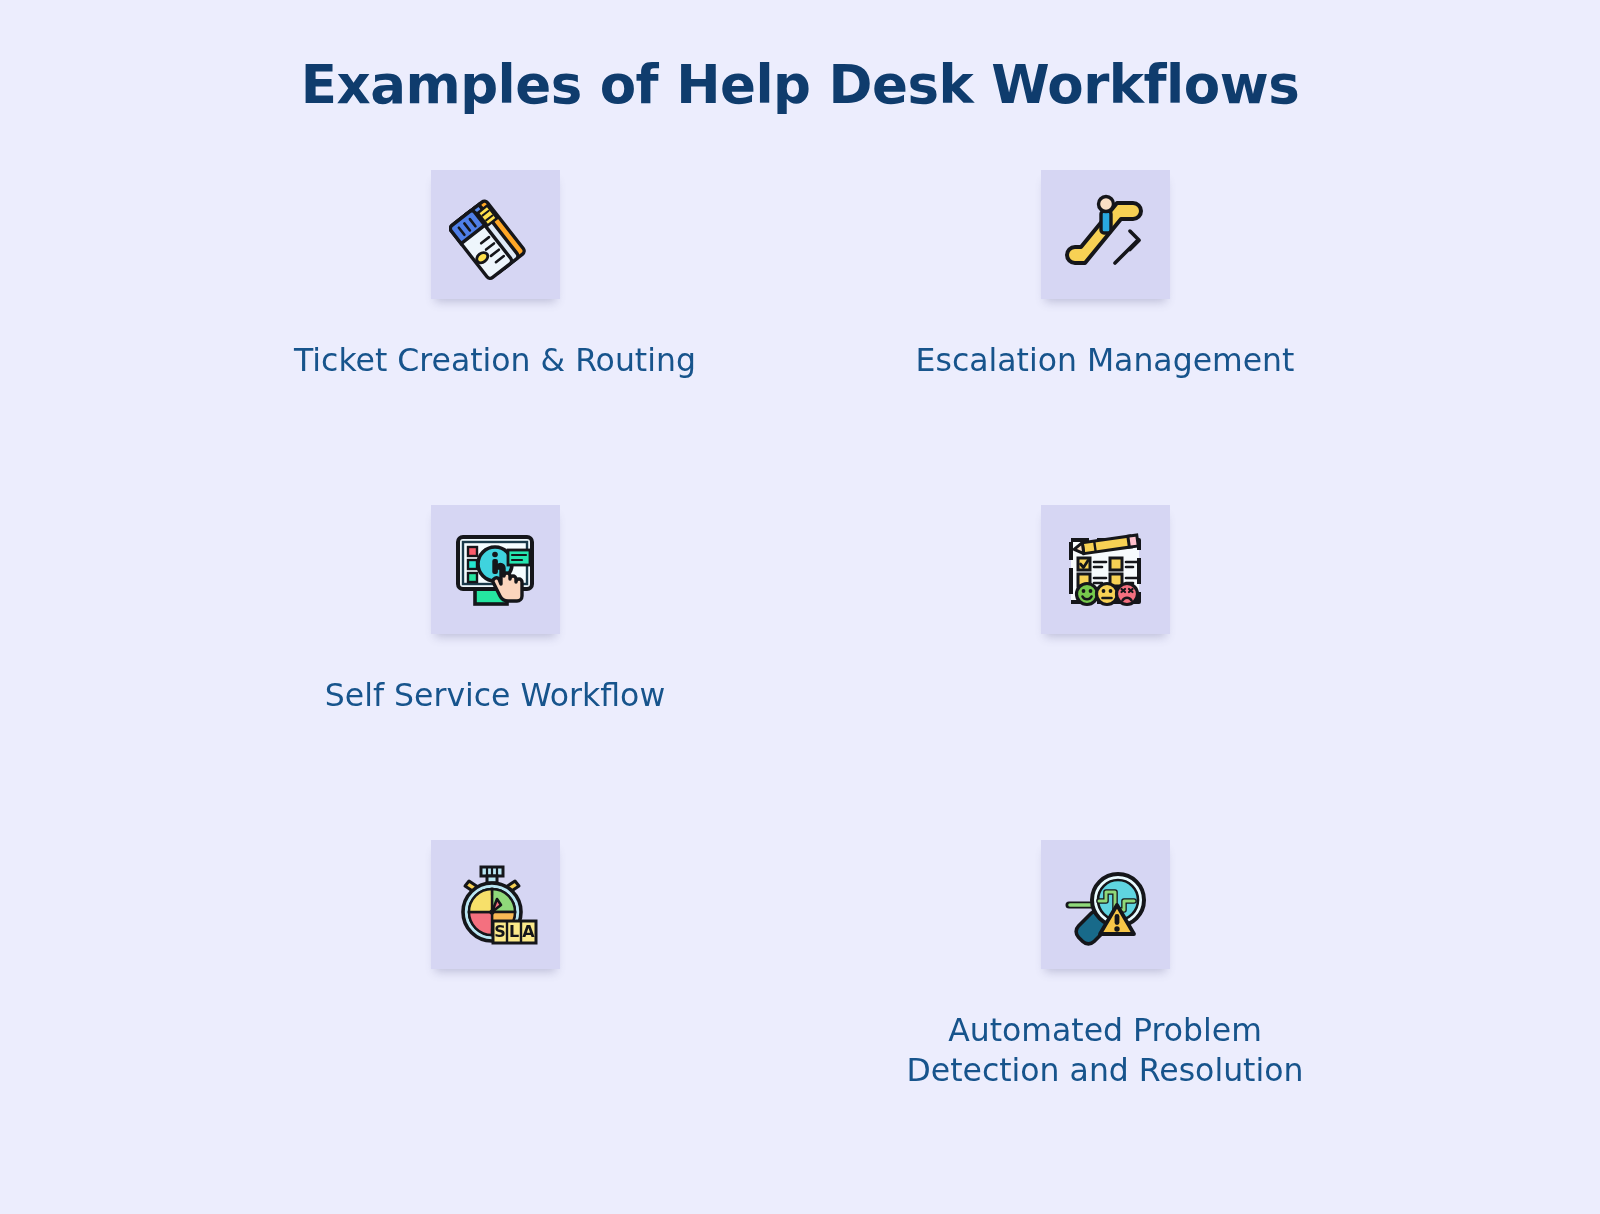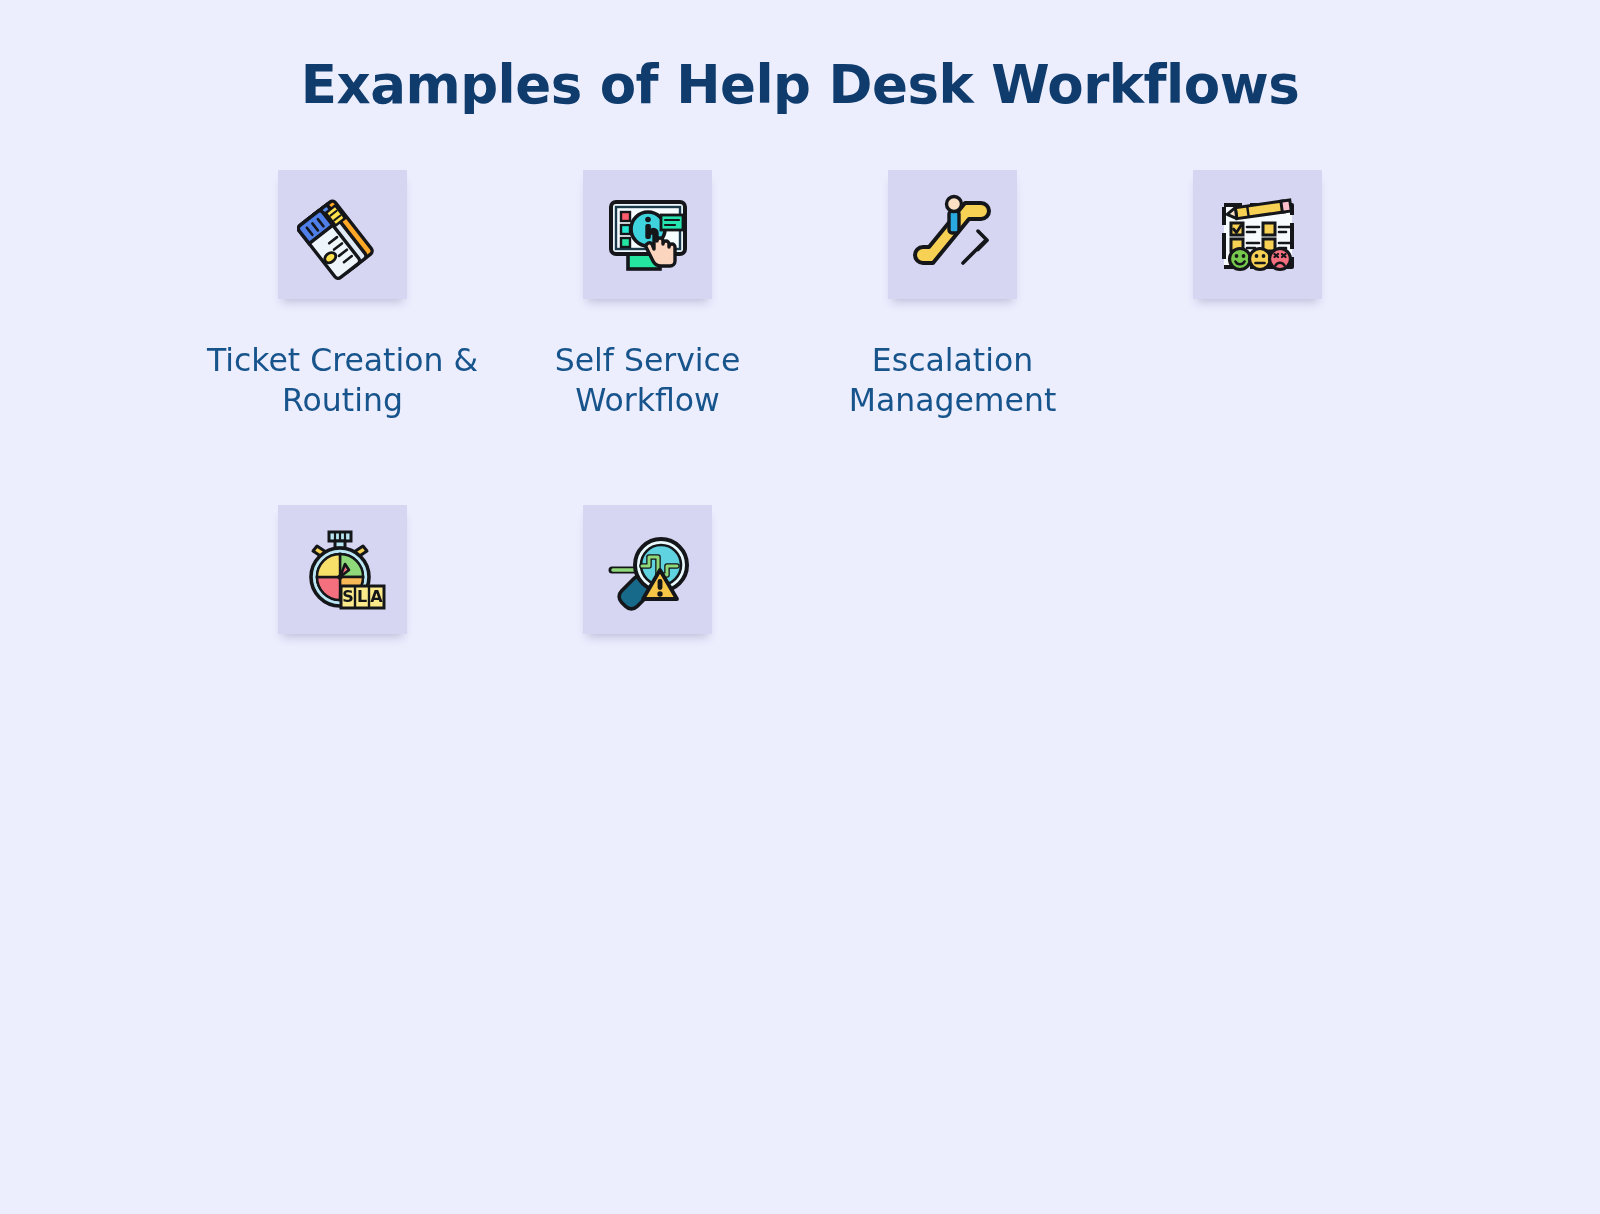--- a/index.html
+++ b/index.html
@@ -34,21 +34,21 @@
     color: #0f3c6d;
     font-family: "DejaVu Sans", sans-serif;
   }
 
   .grid {
     position: absolute;
     top: 170px;
     left: 190px;
     width: 1220px;
     display: grid;
-    grid-template-columns: 1fr 1fr 1fr 1fr;
+    grid-template-columns: 1fr 1fr;
     grid-template-rows: 335px 335px 335px;
   }
 
   .cell {
     display: flex;
     flex-direction: column;
     align-items: center;
   }
 
   .tile {
@@ -113,53 +113,53 @@
             </g>
           </g>
         </svg>
       </div>
       <div class="cell-label">Ticket Creation &amp; Routing</div>
     </div>
 
     <div class="cell">
       <div class="tile">
         <svg width="92" height="92" viewBox="0 0 92 92">
+          <path d="M16 74h10L62 30h12a8 8 0 0 0 0-16H58L22 58H16a8 8 0 0 0 0 16z" fill="#f7d154" stroke="#15161a" stroke-width="4" stroke-linejoin="round"></path>
+          <rect x="42" y="22" width="10" height="22" rx="3" fill="#29a9e0" stroke="#15161a" stroke-width="3.4"></rect>
+          <circle cx="47" cy="15" r="7.5" fill="#fbe0c4" stroke="#15161a" stroke-width="3.4"></circle>
+          <g stroke="#15161a" stroke-width="3.6" stroke-linecap="round" stroke-linejoin="round" fill="none">
+            <line x1="56" y1="74" x2="78" y2="52"></line>
+            <polyline points="66,50 79,50 79,63" transform="rotate(45 78 52)"></polyline>
+          </g>
+        </svg>
+      </div>
+      <div class="cell-label">Escalation Management</div>
+    </div>
+
+    <div class="cell">
+      <div class="tile">
+        <svg width="92" height="92" viewBox="0 0 92 92">
           <rect x="26" y="62" width="32" height="18" fill="#25e6a0" stroke="#15161a" stroke-width="3.6"></rect>
           <rect x="9" y="13" width="74" height="52" rx="5" fill="#eef8fc" stroke="#15161a" stroke-width="4"></rect>
           <rect x="14" y="18" width="64" height="42" fill="#f5fdff" stroke="#1a3a4a" stroke-width="2.4"></rect>
           <rect x="19" y="23" width="9" height="9" fill="#fc5c6b" stroke="#15161a" stroke-width="2.4"></rect>
           <rect x="19" y="36" width="9" height="9" fill="#25e6d0" stroke="#15161a" stroke-width="2.4"></rect>
           <rect x="19" y="49" width="9" height="9" fill="#25e6a0" stroke="#15161a" stroke-width="2.4"></rect>
           <circle cx="46" cy="40" r="17" fill="#3fd3de" stroke="#15161a" stroke-width="3.6"></circle>
           <circle cx="46" cy="30.5" r="2.8" fill="#15161a"></circle>
           <rect x="43.3" y="35" width="5.6" height="15" rx="2" fill="#15161a"></rect>
           <rect x="59" y="26" width="22" height="15" fill="#25e6b0" stroke="#15161a" stroke-width="2.8"></rect>
           <g stroke="#15161a" stroke-width="2.2" stroke-linecap="round">
             <line x1="63" y1="31" x2="77" y2="31"></line>
             <line x1="63" y1="36" x2="73" y2="36"></line>
           </g>
           <path d="M52 44v16l-2-5a3.5 3.5 0 0 0-6 3l7 14a9 9 0 0 0 8 5h9a5 5 0 0 0 5-5V58a3 3 0 0 0-6 0v-3a3 3 0 0 0-6 0v-3a3 3 0 0 0-6 0v-8a3.5 3.5 0 0 0-7 0z" fill="#fbd5bd" stroke="#15161a" stroke-width="3.4" stroke-linejoin="round"></path>
         </svg>
       </div>
       <div class="cell-label">Self Service Workflow</div>
-    </div>
-
-    <div class="cell">
-      <div class="tile">
-        <svg width="92" height="92" viewBox="0 0 92 92">
-          <path d="M16 74h10L62 30h12a8 8 0 0 0 0-16H58L22 58H16a8 8 0 0 0 0 16z" fill="#f7d154" stroke="#15161a" stroke-width="4" stroke-linejoin="round"></path>
-          <rect x="42" y="22" width="10" height="22" rx="3" fill="#29a9e0" stroke="#15161a" stroke-width="3.4"></rect>
-          <circle cx="47" cy="15" r="7.5" fill="#fbe0c4" stroke="#15161a" stroke-width="3.4"></circle>
-          <g stroke="#15161a" stroke-width="3.6" stroke-linecap="round" stroke-linejoin="round" fill="none">
-            <line x1="56" y1="74" x2="78" y2="52"></line>
-            <polyline points="66,50 79,50 79,63" transform="rotate(45 78 52)"></polyline>
-          </g>
-        </svg>
-      </div>
-      <div class="cell-label">Escalation Management</div>
     </div>
 
     <div class="cell">
       <div class="tile">
         <svg width="92" height="92" viewBox="0 0 92 92">
           <path d="M12 16h68v62H12z" fill="#f7fbfd" stroke="#15161a" stroke-width="4" stroke-linejoin="round" stroke-dasharray="18 8 26 8 18 8 26 8"></path>
           <g transform="rotate(-8 50 22)">
             <rect x="24" y="15" width="48" height="11" fill="#f7d154" stroke="#15161a" stroke-width="3"></rect>
             <rect x="70" y="15" width="9" height="11" fill="#ffc0cb" stroke="#15161a" stroke-width="3"></rect>
             <path d="M24 15l-9 5.5 9 5.5z" fill="#fbe0c4" stroke="#15161a" stroke-width="3" stroke-linejoin="round"></path>
@@ -251,16 +251,18 @@
           </g>
           <circle cx="59" cy="41" r="26" fill="#e9fbff" stroke="#15161a" stroke-width="4"></circle>
           <circle cx="59" cy="41" r="20" fill="#5fd4e0" stroke="#15161a" stroke-width="2.6"></circle>
           <path d="M40 42h7v-9h9v18h9v-9h10" fill="none" stroke="#15161a" stroke-width="5.6" stroke-linejoin="round" stroke-linecap="round"></path>
           <path d="M40 42h7v-9h9v18h9v-9h10" fill="none" stroke="#8fd97a" stroke-width="3" stroke-linejoin="round" stroke-linecap="round"></path>
           <path d="M58 46l-17 29h34z" fill="#f7c647" stroke="#15161a" stroke-width="3.8" stroke-linejoin="round"></path>
           <rect x="55.6" y="55" width="4.8" height="11" rx="2.4" fill="#15161a"></rect>
           <circle cx="58" cy="70" r="2.7" fill="#15161a"></circle>
         </svg>
       </div>
+      <div class="cell-label">Automated Problem
+Detection and Resolution</div>
     </div>
 
   </div>
 </div>
 
 </body></html>

